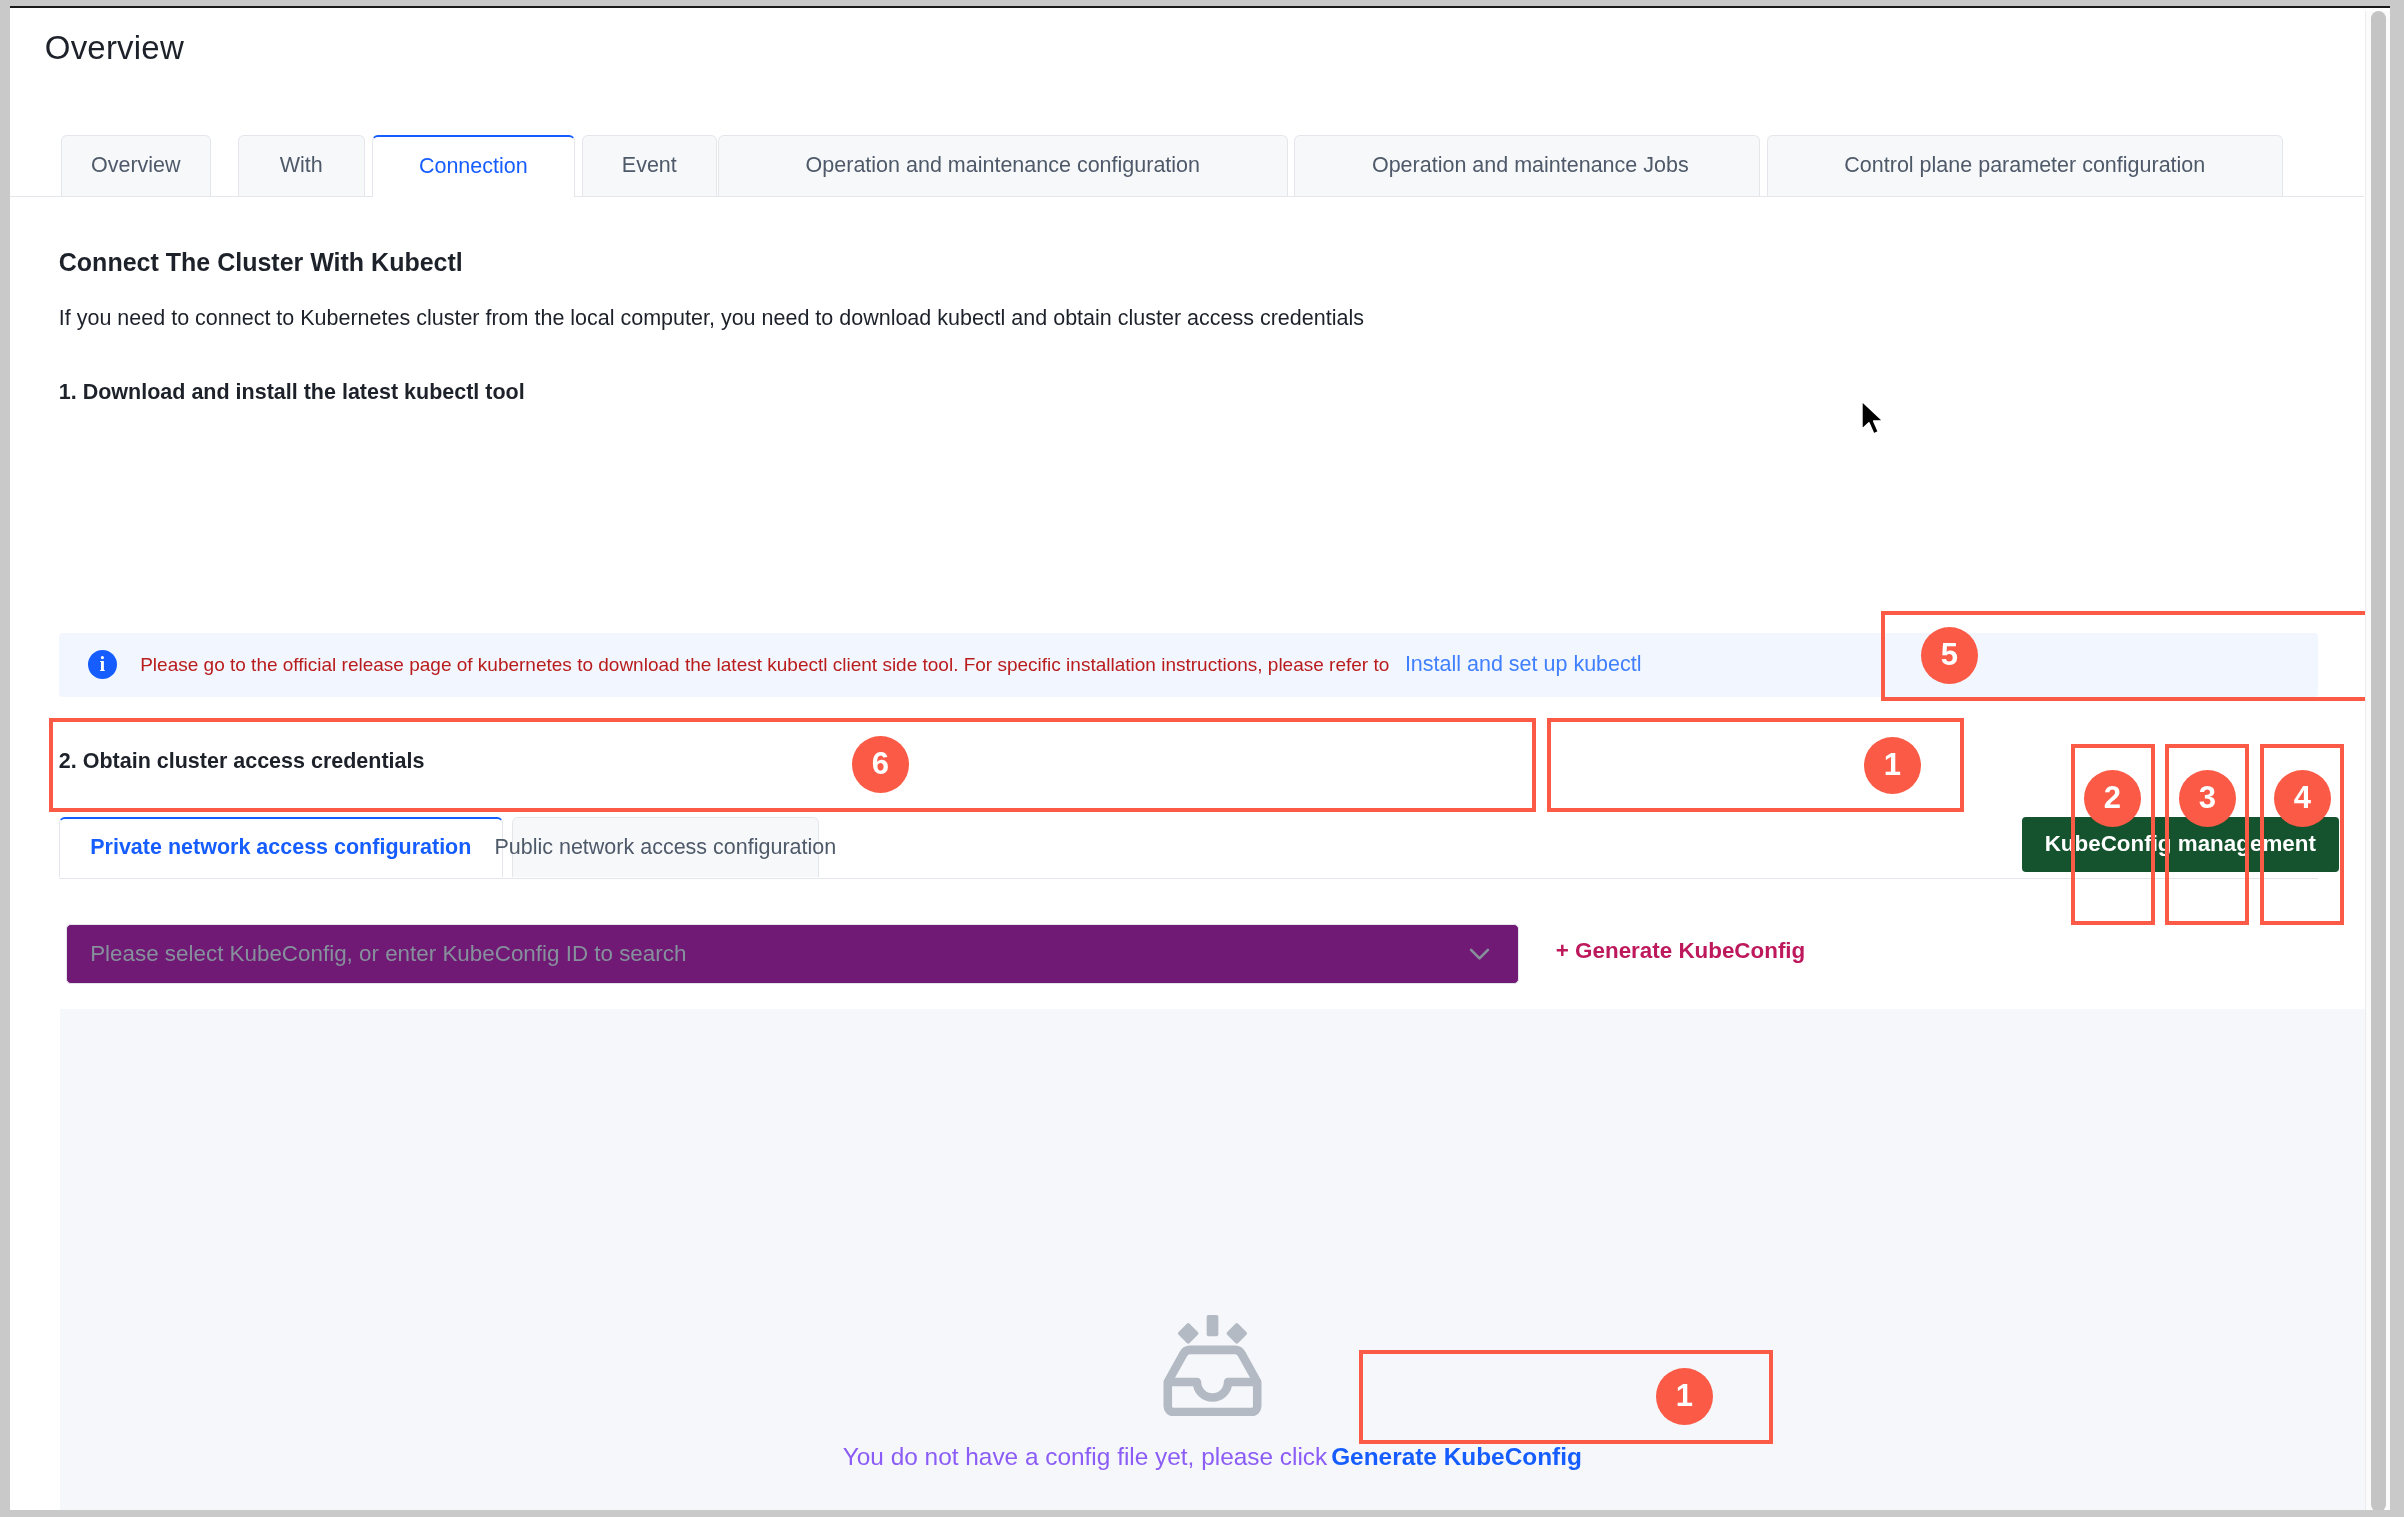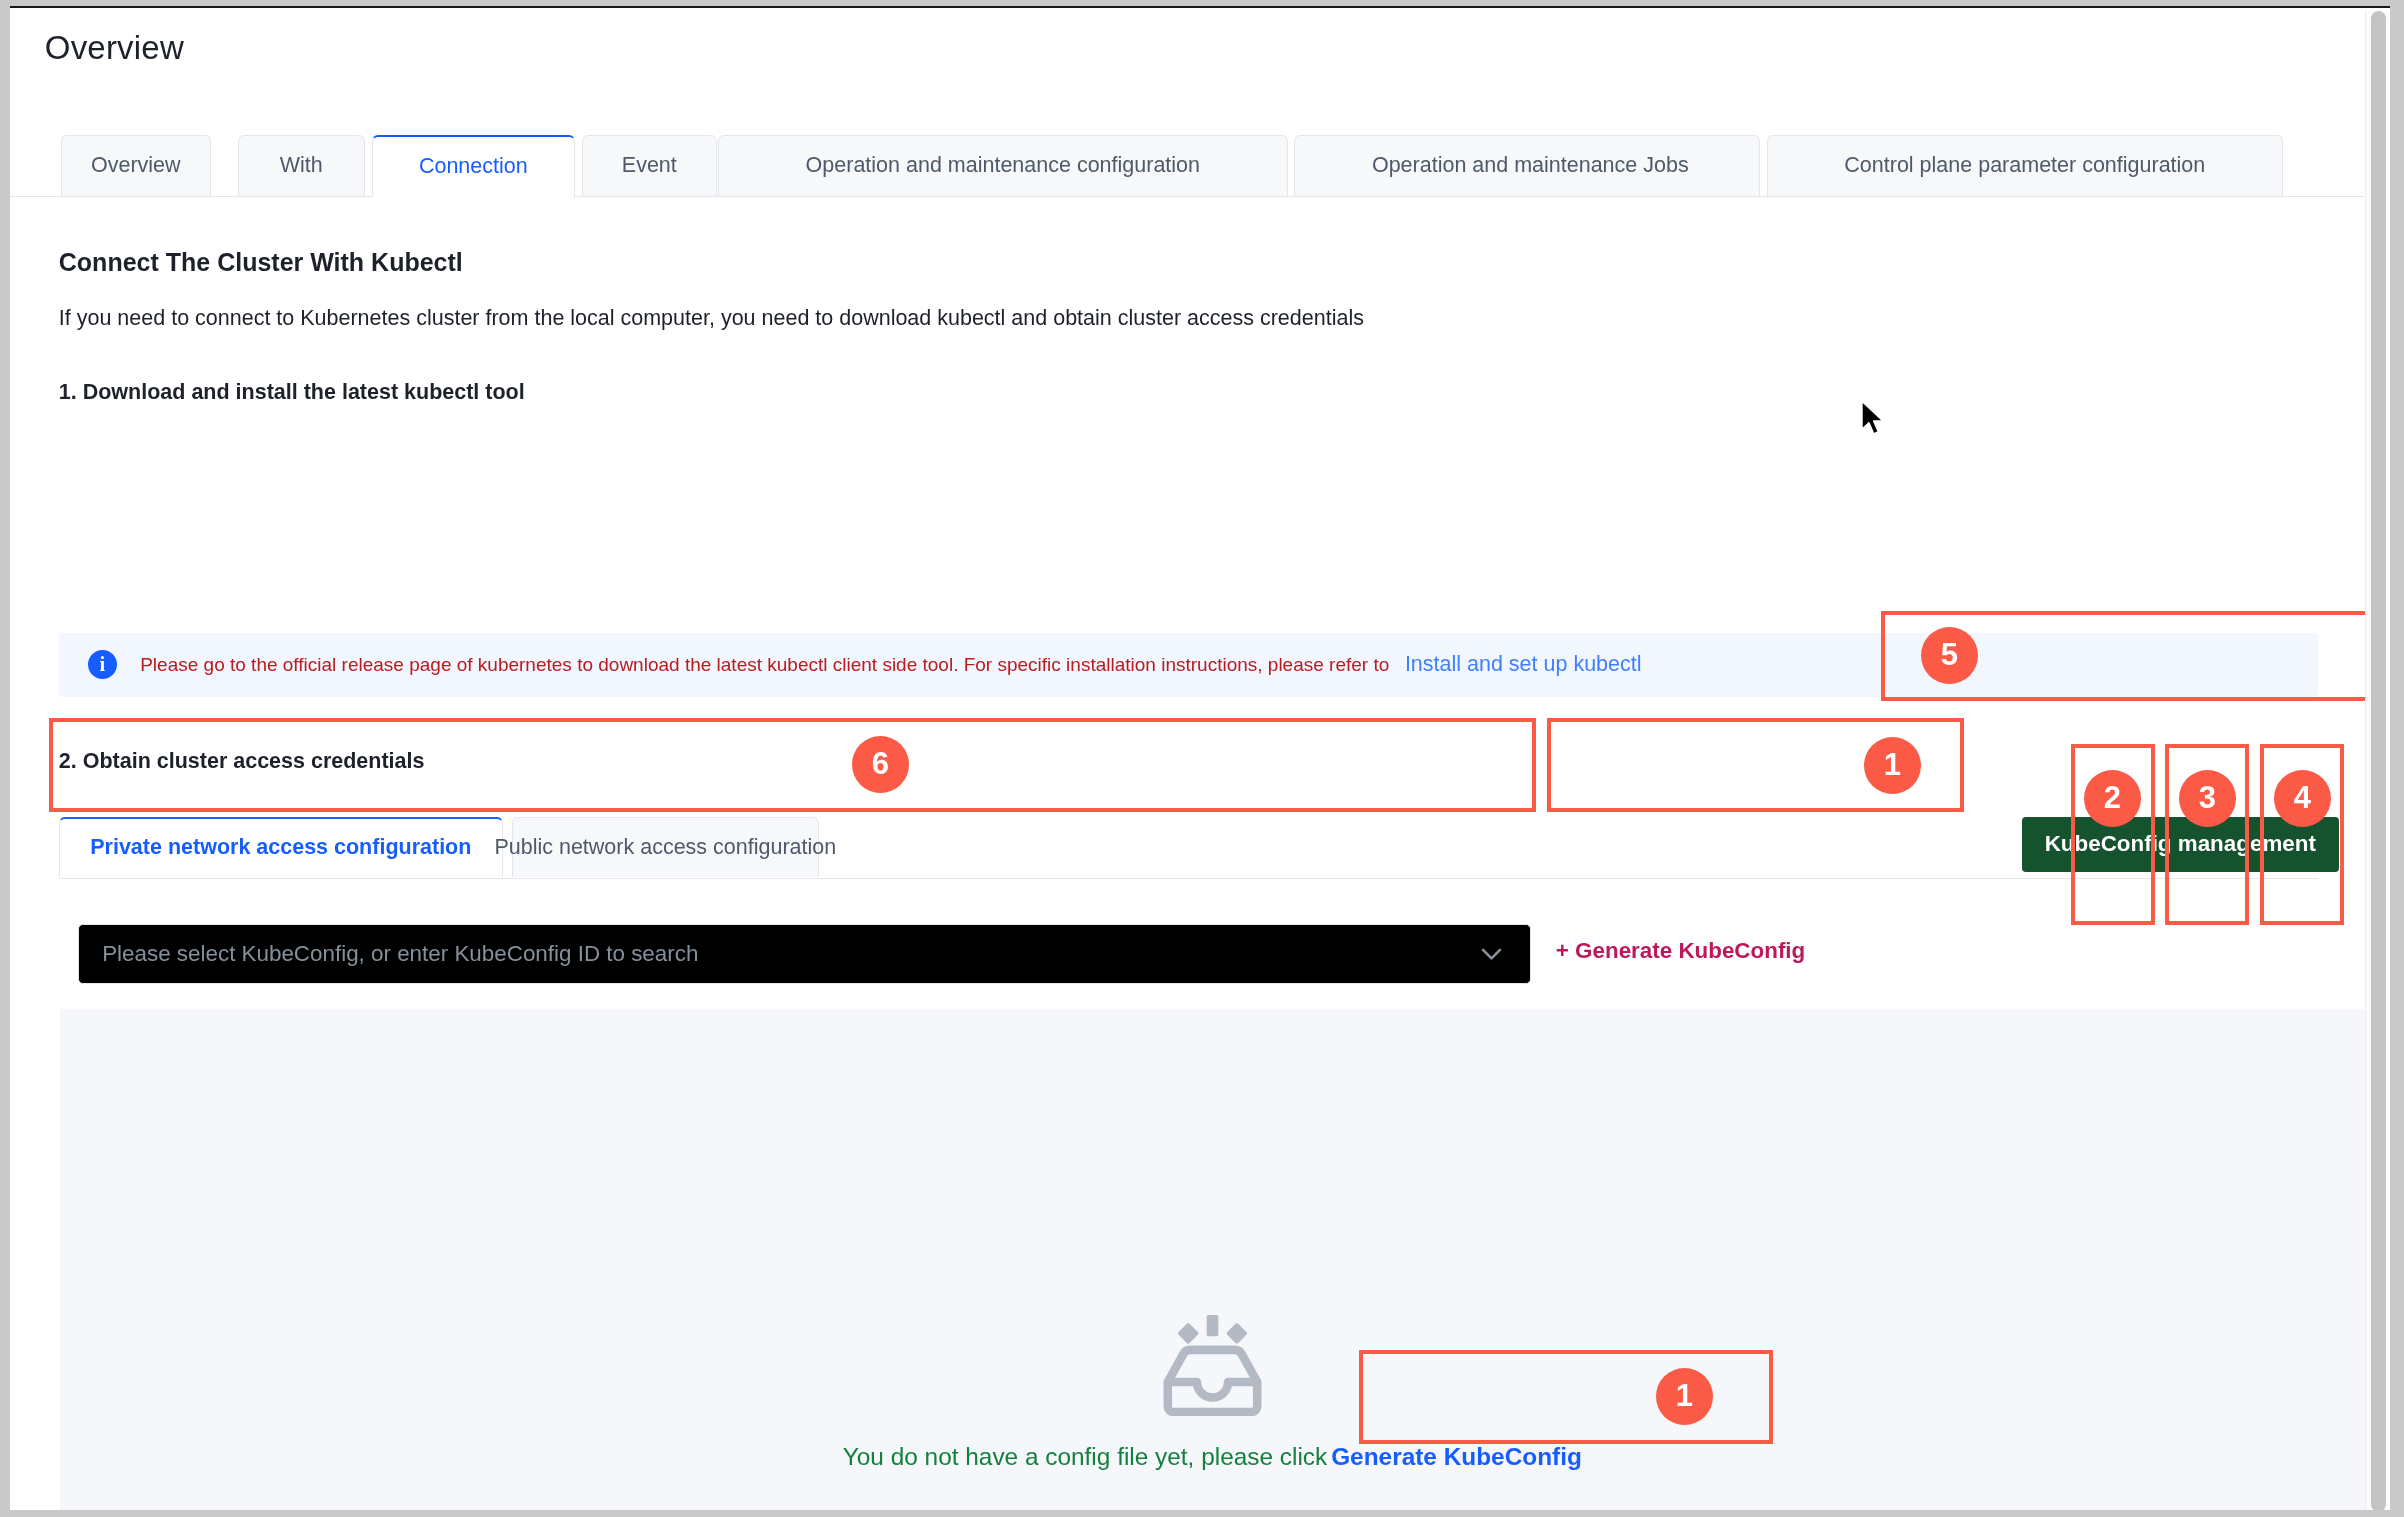--- a/index.html
+++ b/index.html
@@ -192,23 +192,23 @@
     font-weight: bold;
     display: flex; align-items: center; justify-content: center;
     cursor: pointer;
     border: none;
     font-family: "Liberation Sans", sans-serif;
   }
 
   
   #kubeconfig-select {
     position: absolute;
-    left: 68px; top: 727px;
+    left: 56px; top: 727px;
     width: 1453px; height: 60px;
-    background: #000000;
+    background: #701a75;
     border: 1px solid #e5e6eb;
     border-radius: 4.9px;
     display: flex; align-items: center;
     padding: 0 23.4px;
     cursor: pointer;
   }
   #kubeconfig-select .ph {
     font-size: 22.4px;
     color: #86909c;
     flex: 1;
@@ -249,21 +249,21 @@
   }
   #empty-inner {
     position: absolute;
     left: 0; right: 0;
     top: 302px;
     text-align: center;
   }
   #empty-icon { display: block; margin: 0 auto 27px auto; }
   #empty-text {
     font-size: 24.4px;
-    color: #15803d;
+    color: #8b5cf6;
     display: inline-block;
   }
   #generate-link-bottom {
     font-size: 24.4px;
     color: #165dff;
     font-weight: bold;
     cursor: pointer;
     display: inline-block;
     margin-left: 3.9px;
   }

